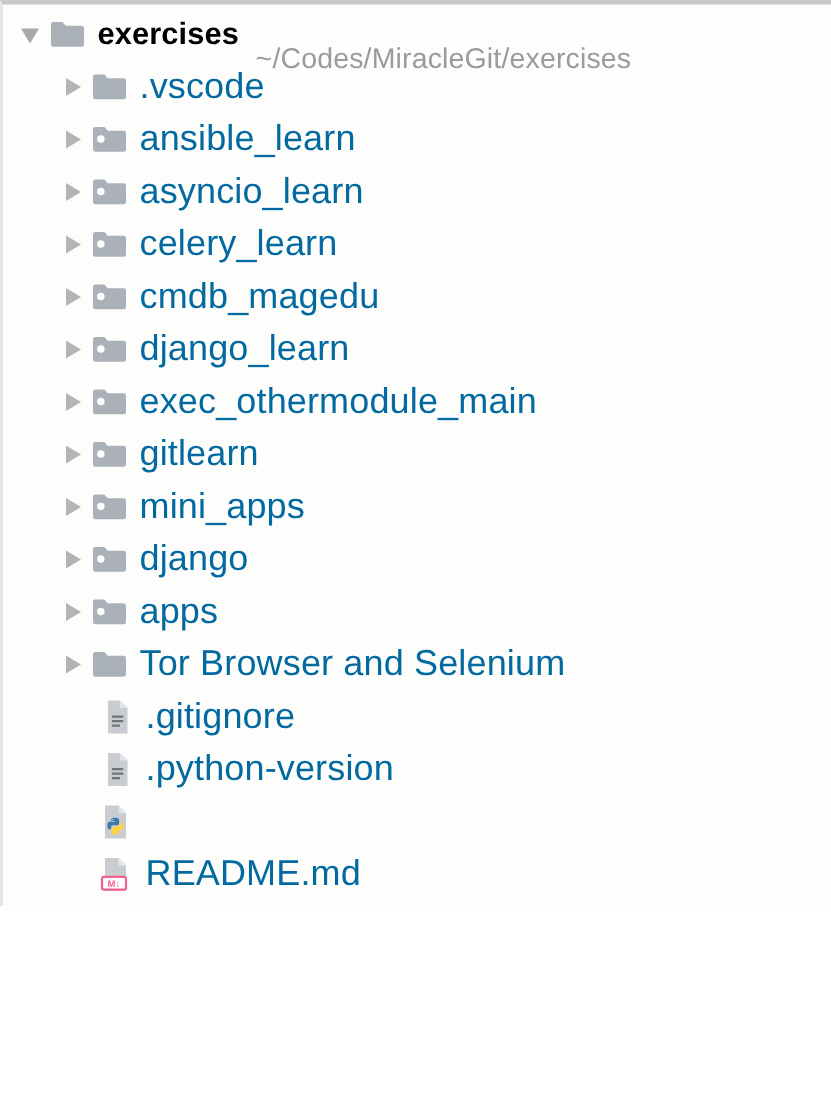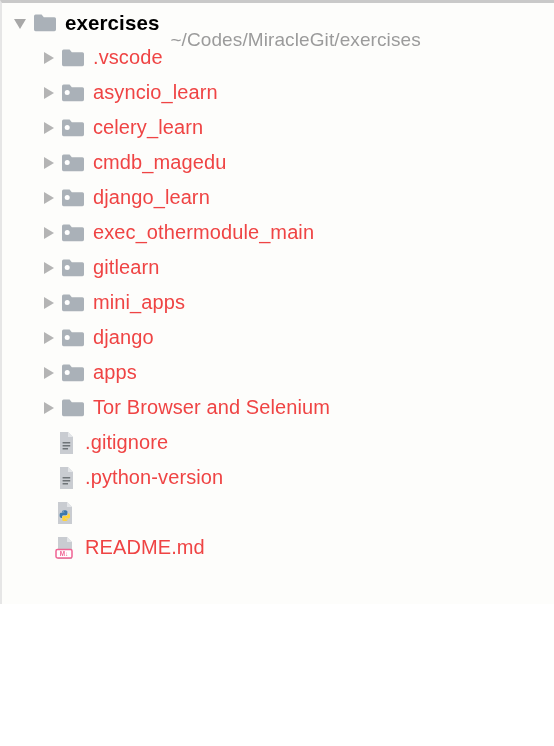--- a/index.html
+++ b/index.html
@@ -34,21 +34,21 @@
     display: flex;
     align-items: center;
     height: 35px;
     white-space: nowrap;
     user-select: none;
   }
 
   
   .row.depth-0 { padding-left: 8px; }
   .row.depth-1 { padding-left: 36px; }
-  .row.depth-1-file { padding-left: 28px; }
+  .row.depth-1-file { padding-left: 40px; }
 
   
   .twisty {
     width: 22px;
     min-width: 22px;
     height: 22px;
     position: relative;
   }
   .twisty.spacer::after { content: none; }
 
@@ -83,22 +83,22 @@
     height: 26px;
     margin-right: 7px;
     display: flex;
     align-items: center;
     justify-content: center;
   }
   .icon svg { display: block; }
 
   
   .label {
-    font-size: 20px;
-    color: #ef4444;
+    font-size: 24px;
+    color: #0369a1;
     letter-spacing: 0.1px;
   }
   .label.root {
     font-weight: bold;
     font-size: 20.5px;
     color: #000000;
   }
   .path {
     font-size: 19px;
     color: #9b9b9b;
@@ -135,20 +135,30 @@
           <span class="label">.vscode</span>
         </div>
         <div class="row depth-1">
           <span class="twisty collapsed"></span>
           <span class="icon">
             <svg width="24" height="20" viewBox="0 0 24 20">
               <path d="M1 3.2 A1.6 1.6 0 0 1 2.6 1.6 H8.6 L10.8 4.2 H21.4 A1.6 1.6 0 0 1 23 5.8 V16.6 A1.6 1.6 0 0 1 21.4 18.2 H2.6 A1.6 1.6 0 0 1 1 16.6 Z" fill="#aab1b8"></path>
               <circle cx="6.2" cy="9.6" r="2.5" fill="#ffffff"></circle>
             </svg>
           </span>
+          <span class="label">ansible_learn</span>
+        </div>
+        <div class="row depth-1">
+          <span class="twisty collapsed"></span>
+          <span class="icon">
+            <svg width="24" height="20" viewBox="0 0 24 20">
+              <path d="M1 3.2 A1.6 1.6 0 0 1 2.6 1.6 H8.6 L10.8 4.2 H21.4 A1.6 1.6 0 0 1 23 5.8 V16.6 A1.6 1.6 0 0 1 21.4 18.2 H2.6 A1.6 1.6 0 0 1 1 16.6 Z" fill="#aab1b8"></path>
+              <circle cx="6.2" cy="9.6" r="2.5" fill="#ffffff"></circle>
+            </svg>
+          </span>
           <span class="label">asyncio_learn</span>
         </div>
         <div class="row depth-1">
           <span class="twisty collapsed"></span>
           <span class="icon">
             <svg width="24" height="20" viewBox="0 0 24 20">
               <path d="M1 3.2 A1.6 1.6 0 0 1 2.6 1.6 H8.6 L10.8 4.2 H21.4 A1.6 1.6 0 0 1 23 5.8 V16.6 A1.6 1.6 0 0 1 21.4 18.2 H2.6 A1.6 1.6 0 0 1 1 16.6 Z" fill="#aab1b8"></path>
               <circle cx="6.2" cy="9.6" r="2.5" fill="#ffffff"></circle>
             </svg>
           </span>

